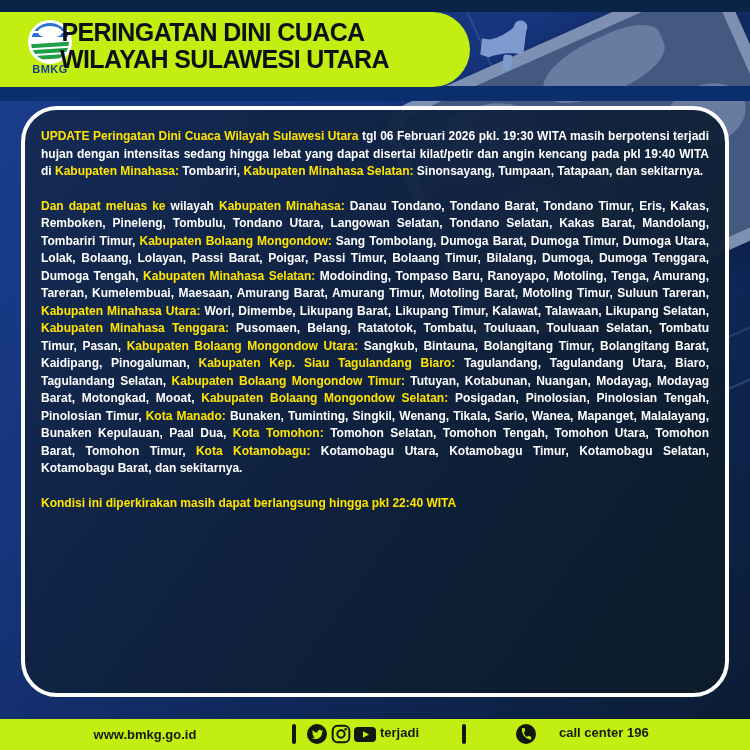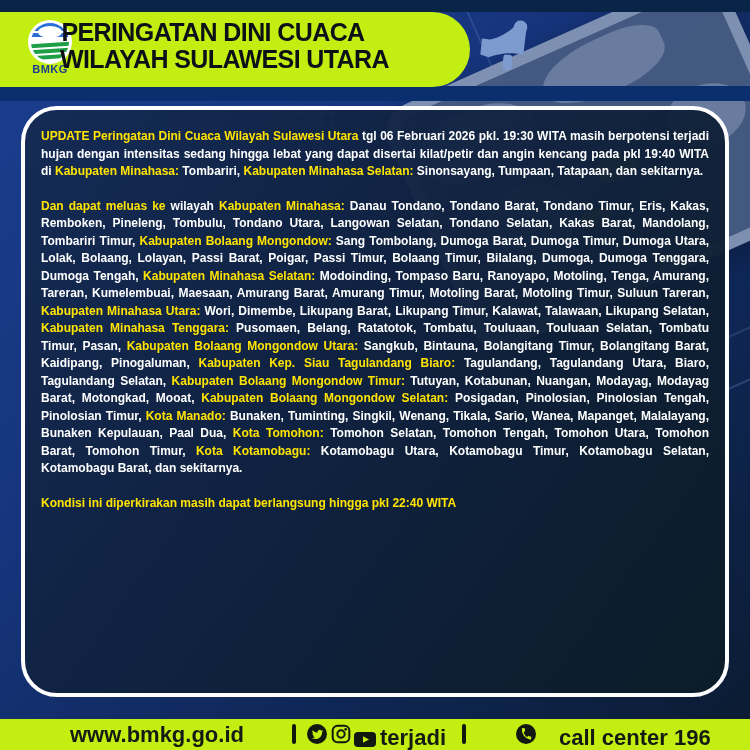--- a/index.html
+++ b/index.html
@@ -63,21 +63,21 @@
     font-size:12px;line-height:17.5px;font-weight:bold;
     text-align:justify;color:#ffffff;
   }
   .panel-inner p{margin:0 0 17px 0;}
   .panel-inner p.tight{margin-bottom:32px;}
   .seg-highlight{color:#ffe400;}
   .seg-normal{color:#ffffff;}
   
   .footer{
     position:absolute;left:0;bottom:0;width:750px;height:31px;background:#c3ee11;z-index:6;
-    display:flex;align-items:center;color:#131b13;font-weight:bold;font-size:22px;
+    display:flex;align-items:center;color:#131b13;font-weight:bold;font-size:13px;
   }
   .footer .site{position:absolute;left:70px;width:150px;text-align:center;}
   .fdiv{position:absolute;width:4px;height:20px;background:#10180f;border-radius:2px;top:5px;}
   .fdiv.v1{left:292px;}
   .fdiv.v2{left:462px;}
   .ficon{position:absolute;top:5px;}
   .ficon.tw{left:307px;}
   .ficon.ig{left:331px;}
   .ficon.yt{left:354px;top:8px;}
   .handle{position:absolute;left:380px;top:6px;}

